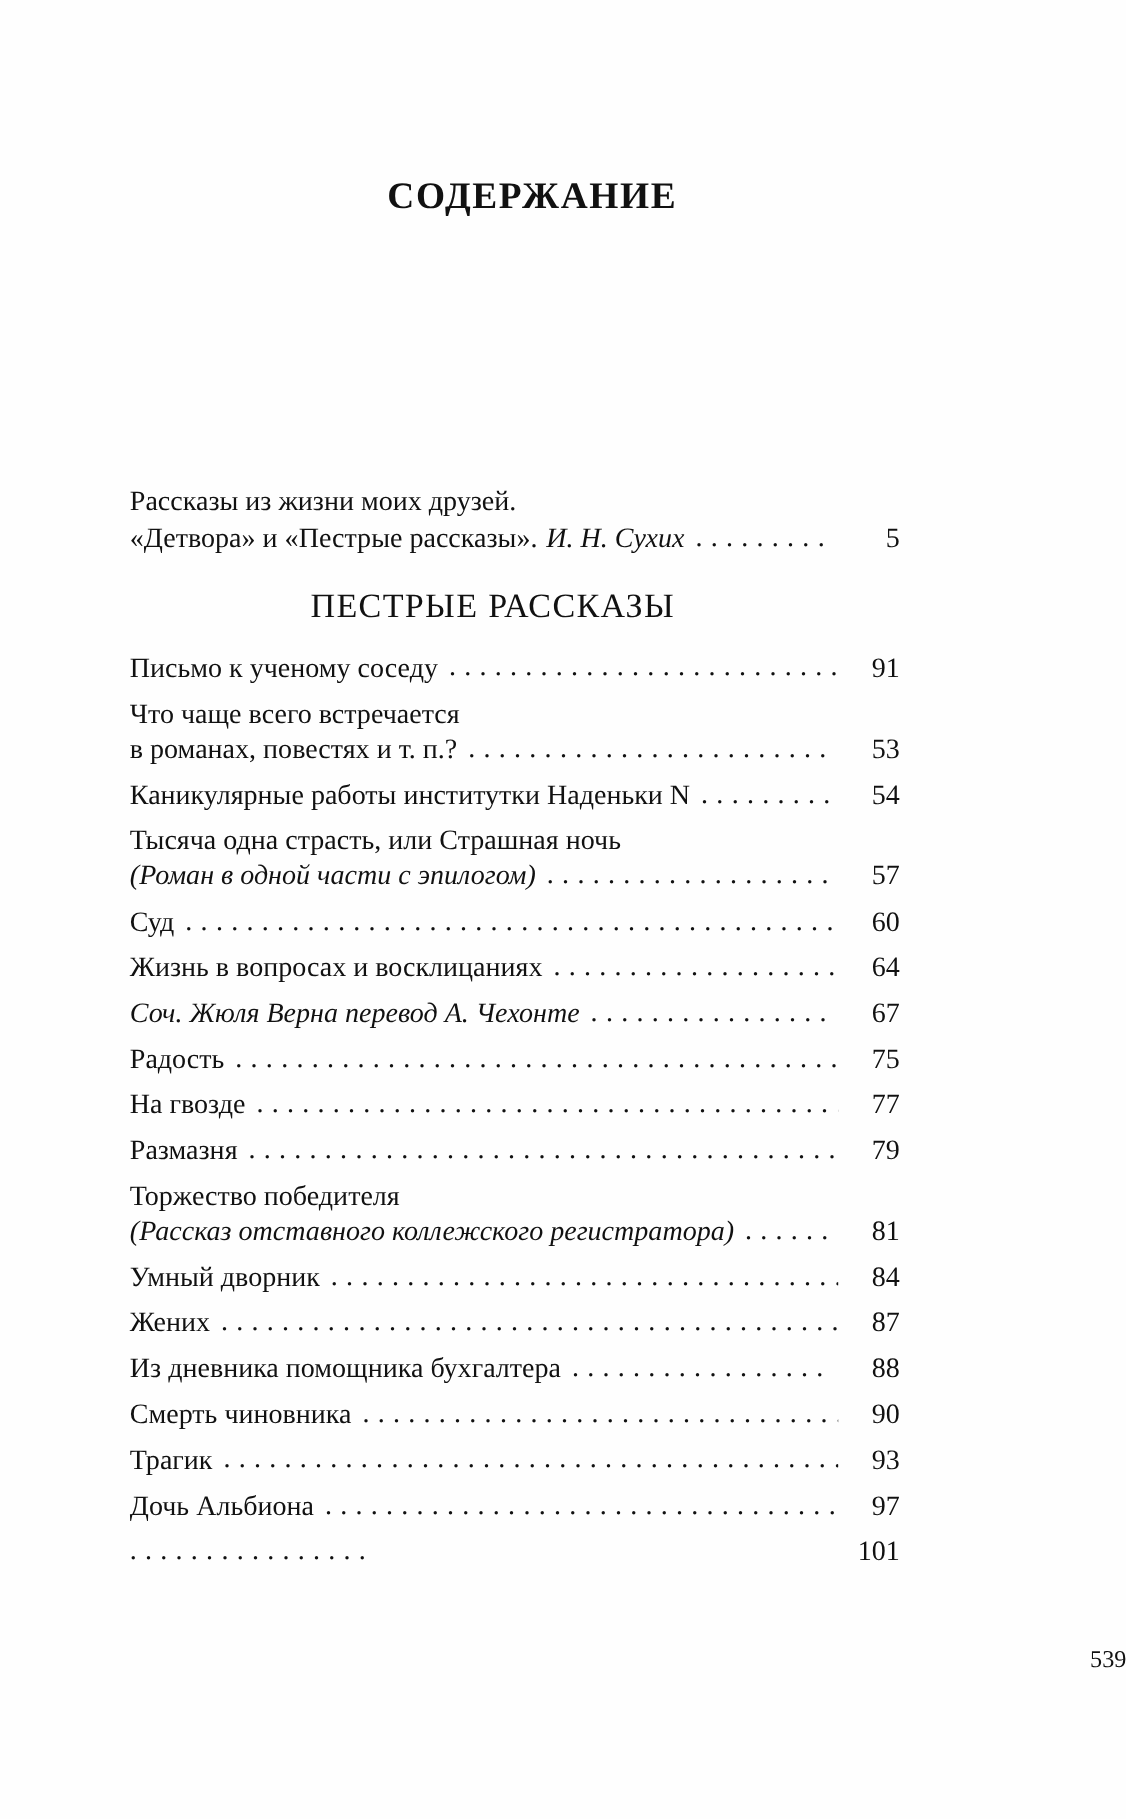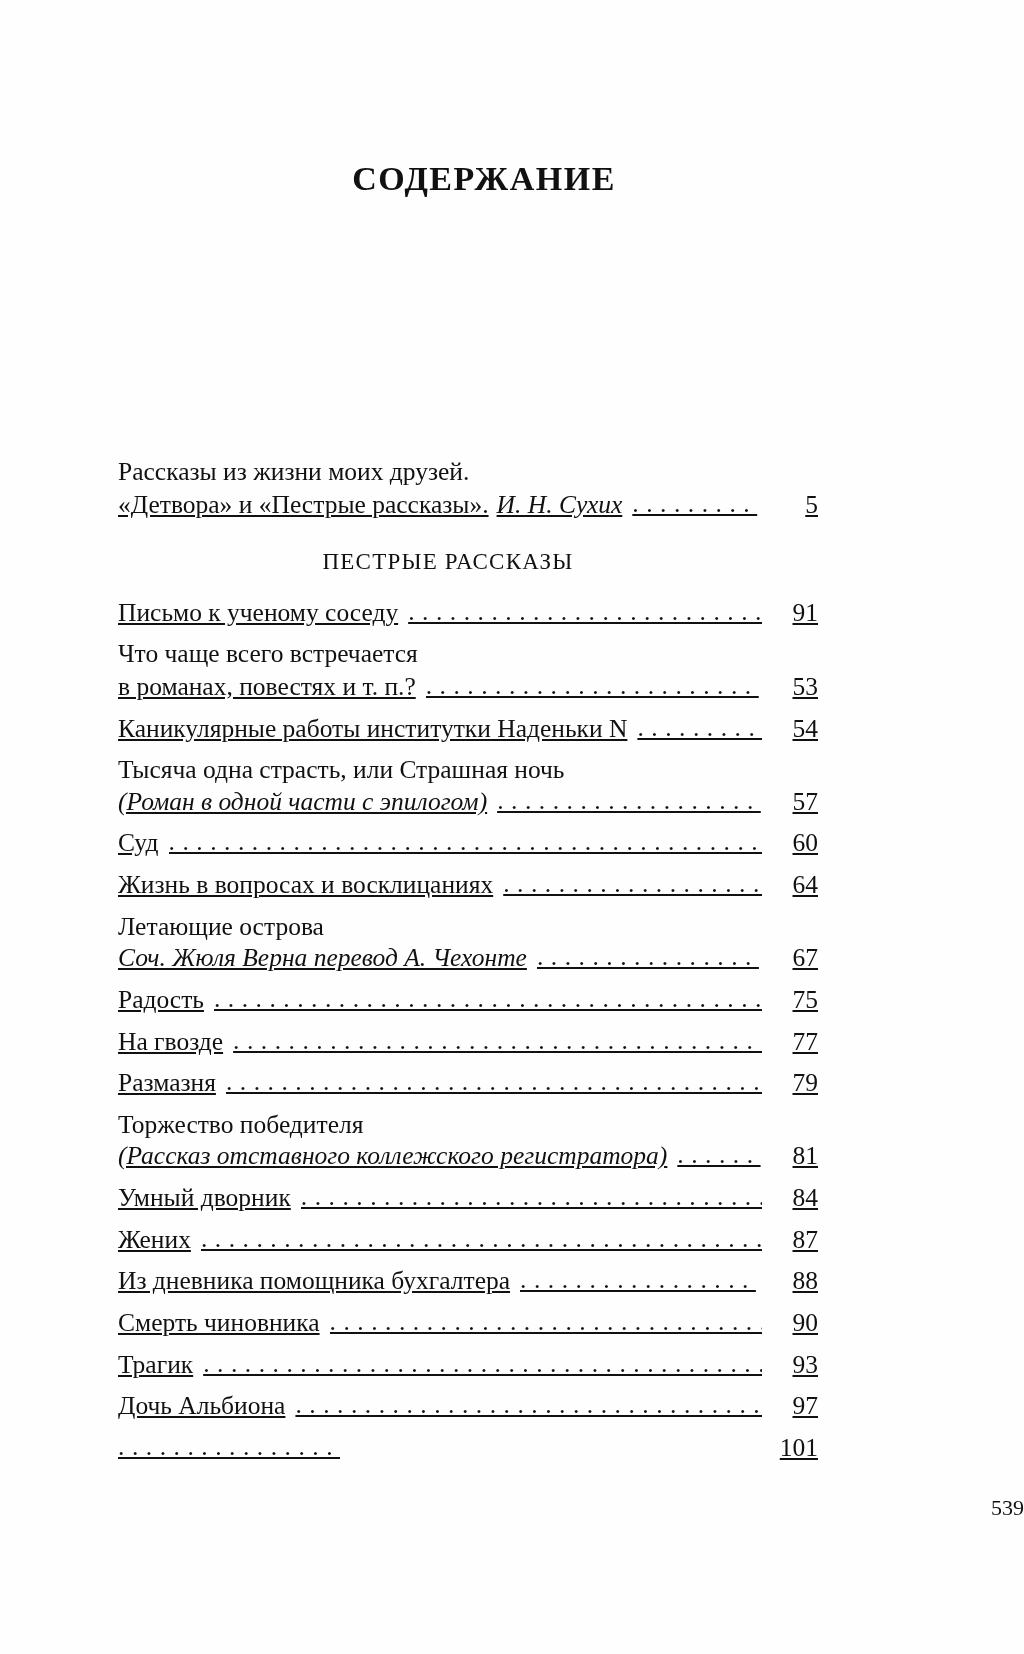--- a/index.html
+++ b/index.html
@@ -40,21 +40,21 @@
     position: absolute;
     top: 440px;
     left: 118px;
     width: 700px;
     font-size: 25.5px;
     line-height: 1.28;
   }
 
   .section-head {
     text-align: center;
-    font-size: 23px;
+    font-size: 31px;
     letter-spacing: 1.2px;
     margin: 26px 0 20px 0;
     width: 660px;
   }
 
   
   .entry {
     display: block;
     margin-bottom: 9px;
   }
@@ -63,21 +63,20 @@
   .line-plain {
     display: block;
     white-space: nowrap;
   }
 
   
   .line-leader {
     display: flex;
     align-items: center;
     width: 700px;
-    text-decoration: underline;
   }
 
   .line-leader .txt {
     white-space: nowrap;
     flex: 0 0 auto;
     padding-right: 10px;
   }
 
   .line-leader .dots {
     flex: 1 1 auto;
@@ -103,21 +102,21 @@
   }
 
   .subtitle {
     font-style: italic;
   }
 
   
   .sub-pair .line-plain { margin-bottom: -1px; }
 
   
-  .lead-gap { margin-bottom: 14px; margin-top: 16px; }
+  .lead-gap { margin-bottom: 14px; }
 
   
   .folio {
     position: absolute;
     top: 1495px;
     left: 0;
     width: 1024px;
     text-align: right;
     font-size: 22px;
   }
@@ -181,21 +180,20 @@
           </span>
         </div>
         <div class="entry">
           <span class="line-leader">
             <span class="txt"><span>Жизнь в вопросах и восклицаниях</span></span>
             <span class="dots">...................</span>
             <span class="pg">64</span>
           </span>
         </div>
         <div class="entry sub-pair">
-          <span class="line-plain">Летающие острова</span>
           <span class="line-leader">
             <span class="txt"><span class="subtitle">Соч. Жюля Верна перевод А. Чехонте</span></span>
             <span class="dots">................</span>
             <span class="pg">67</span>
           </span>
         </div>
         <div class="entry">
           <span class="line-leader">
             <span class="txt"><span>Радость</span></span>
             <span class="dots">........................................</span>

